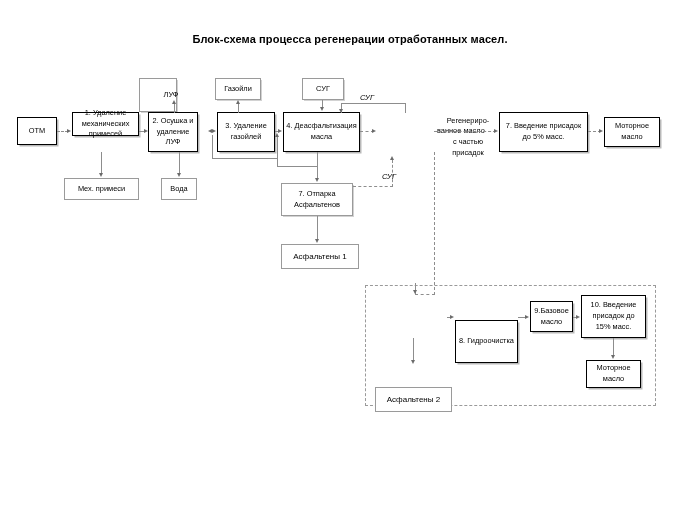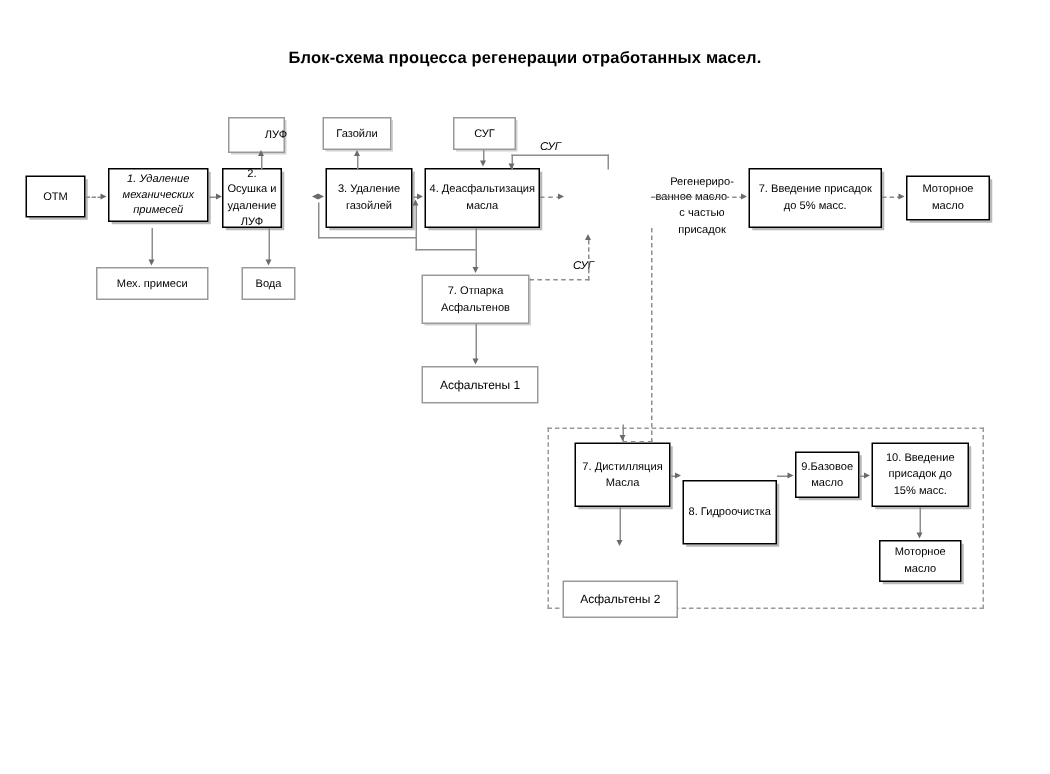--- a/index.html
+++ b/index.html
@@ -118,41 +118,41 @@
 </style>
 </head>
 <body>
 
 <div id="canvas">
 
   <div id="title">Блок-схема процесса регенерации отработанных масел.</div>
 
   <div id="group-container" style="left:365px; top:285px; width:291px; height:121px;"></div>
 
-  <div class="box light" style="left:152px; top:78px; width:38px; height:24px;padding-left:28px;">
+  <div class="box light" style="left:139px; top:78px; width:38px; height:34px;padding-left:28px;">
     <span>ЛУФ</span>
   </div>
 
   <div class="box light" style="left:215px; top:78px; width:46px; height:22px;">
     <span>Газойли</span>
   </div>
 
   <div class="box light" style="left:302px; top:78px; width:42px; height:22px;">
     <span>СУГ</span>
   </div>
 
   <div class="box strong" style="left:17px; top:117px; width:40px; height:28px;">
     <span>ОТМ</span>
   </div>
 
-  <div class="box strong" style="left:72px; top:112px; width:67px; height:36px;font-style:italic;">
+  <div class="box strong" style="left:72px; top:112px; width:67px; height:24px;">
     <span>1. Удаление механических примесей</span>
   </div>
 
-  <div class="box strong" style="left:148px; top:112px; width:40px; height:40px;">
+  <div class="box strong" style="left:148px; top:112px; width:50px; height:40px;">
     <span>2. Осушка и удаление ЛУФ</span>
   </div>
 
   <div class="box strong" style="left:217px; top:112px; width:58px; height:40px;">
     <span>3. Удаление газойлей</span>
   </div>
 
   <div class="box strong" style="left:283px; top:112px; width:77px; height:40px;">
     <span>4. Деасфальтизация масла</span>
   </div>
@@ -175,23 +175,20 @@
   </div>
 
   <div class="box light" style="left:281px; top:183px; width:72px; height:33px;">
     <span>7. Отпарка Асфальтенов</span>
   </div>
 
   <div class="box light-plain" style="left:281px; top:244px; width:78px; height:25px;">
     <span style="font-size:8px;">Асфальтены 1</span>
   </div>
 
-  <div class="box strong" style="left:383px; top:295px; width:64px; height:43px;">
-    <span>7. Дистилляция Масла</span>
-  </div>
 
   <div class="box strong" style="left:455px; top:280px; width:63px; height:43px;margin-top:40px;">
     <span>8. Гидроочистка</span>
   </div>
 
   <div class="box strong" style="left:530px; top:301px; width:43px; height:31px;">
     <span>9.Базовое масло</span>
   </div>
 
   <div class="box strong" style="left:581px; top:295px; width:65px; height:43px;text-align:center;">

